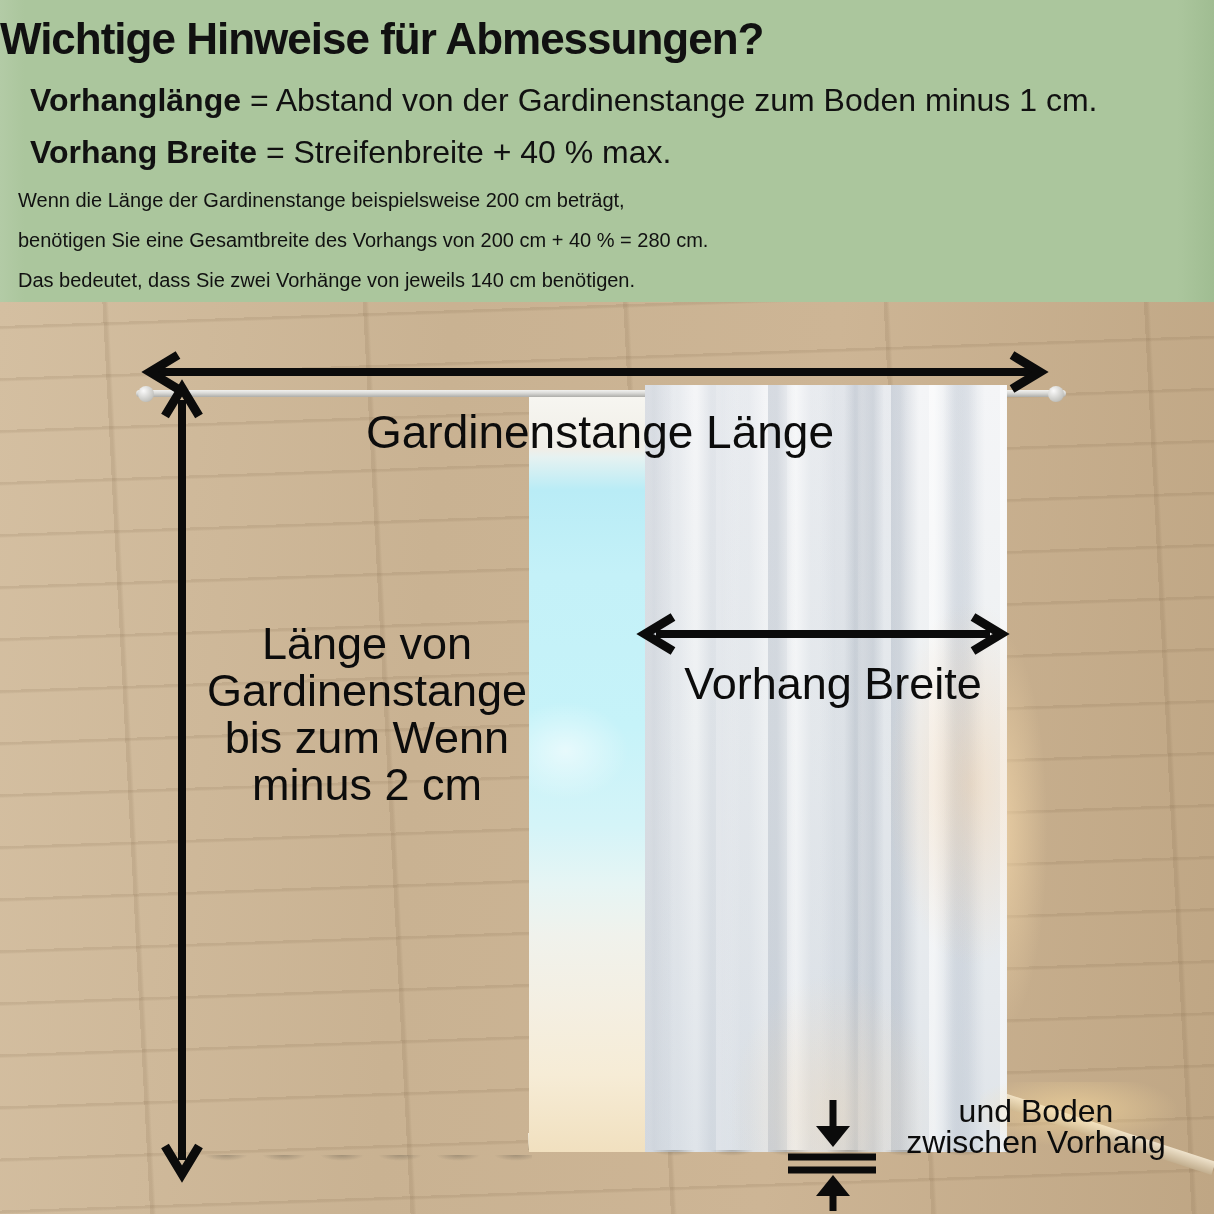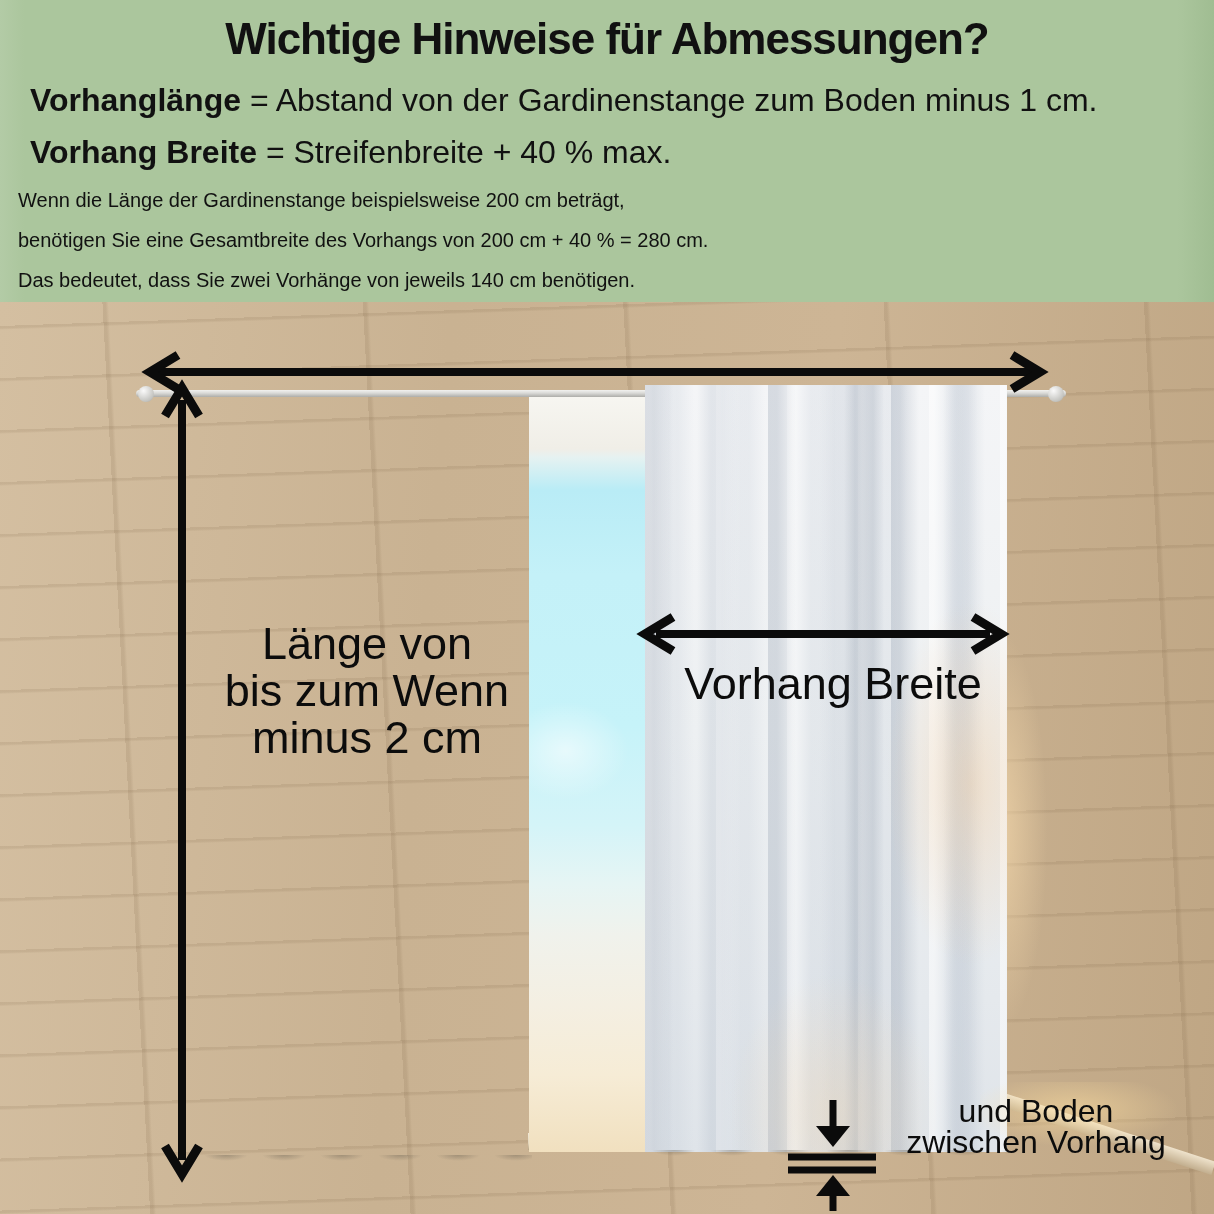--- a/index.html
+++ b/index.html
@@ -7,21 +7,21 @@
     position:relative;width:1214px;height:1214px;overflow:hidden;
     font-family:"Liberation Sans", sans-serif;color:#111;
   }
 
   
   .header{
     position:absolute;left:0;top:0;width:1214px;height:302px;
     background:linear-gradient(90deg,#b3cba6 0,#abc69d 2%,#abc69d 97%,#a0bd92 100%);
   }
   .title{
-    position:absolute;left:0;top:14px;width:1214px;text-align:center;
+    position:absolute;left:0;top:14px;width:1214px;
     font-size:44px;font-weight:700;letter-spacing:-1px;
   }
   .def-line{position:absolute;left:30px;font-size:32px;white-space:nowrap;}
   .def-line .term{font-weight:700;}
   .def1{top:82px;}
   .def2{top:134px;}
   .para{position:absolute;left:18px;top:180px;font-size:20px;line-height:40px;white-space:nowrap;}
 
   
   .photo{
@@ -183,23 +183,25 @@
       <g stroke="#0b0b0b" fill="#0b0b0b">
         <path d="M833 798 V824" stroke-width="7" fill="none"></path>
         <path d="M816 824 L850 824 L833 845 Z" stroke="none"></path>
         <path d="M788 855 H876" stroke-width="7" fill="none"></path>
         <path d="M788 868 H876" stroke-width="7" fill="none"></path>
         <path d="M816 894 L850 894 L833 873 Z" stroke="none"></path>
         <path d="M833 894 V909" stroke-width="7" fill="none"></path>
       </g>
     </svg>
 
+    <div class="lbl lbl-rod">Gardinenstange Länge</div>
 
     <div class="lbl lbl-length">
       <div>Länge von</div>
+      <div>Gardinenstange</div>
       <div>bis zum Wenn</div>
       <div>minus 2 cm</div>
     </div>
 
     <div class="lbl lbl-width">Vorhang Breite</div>
 
     <div class="lbl lbl-gap">
       <div>und Boden</div>
       <div>zwischen Vorhang</div>
     </div>

